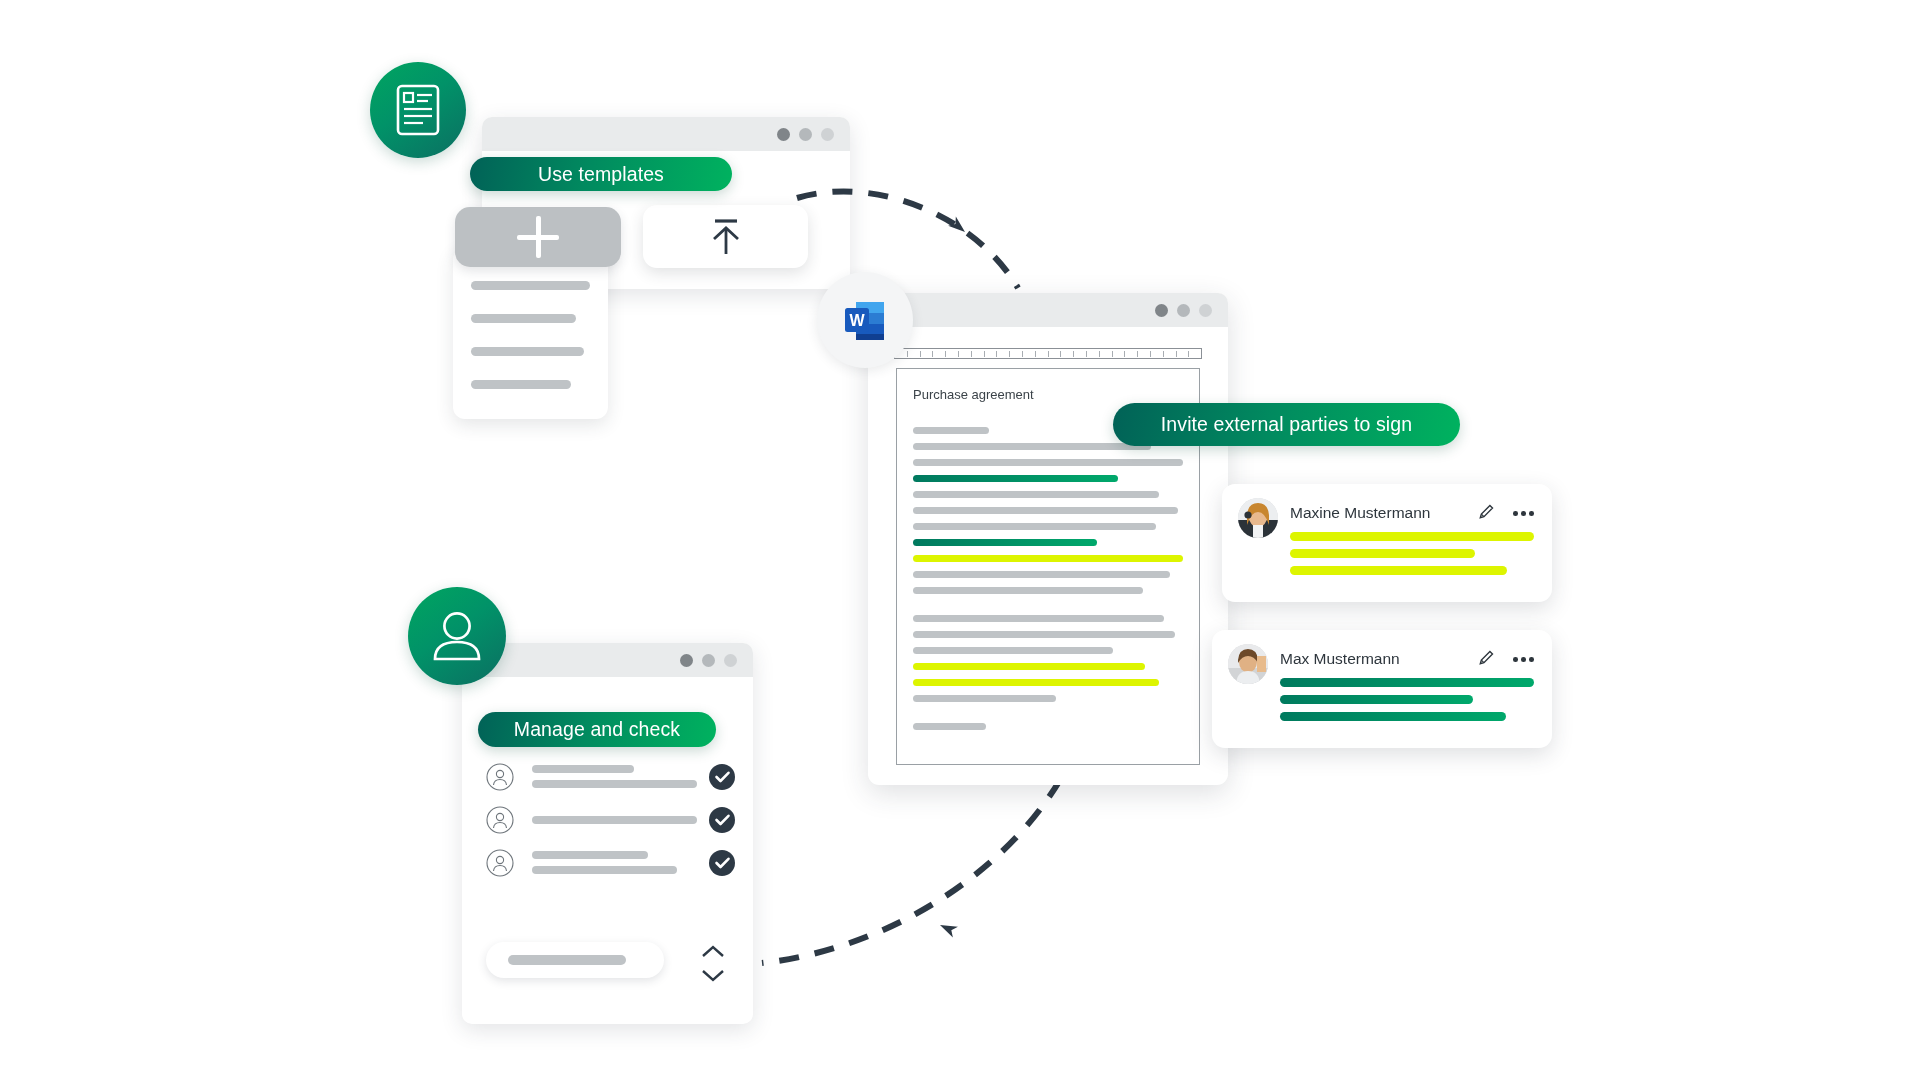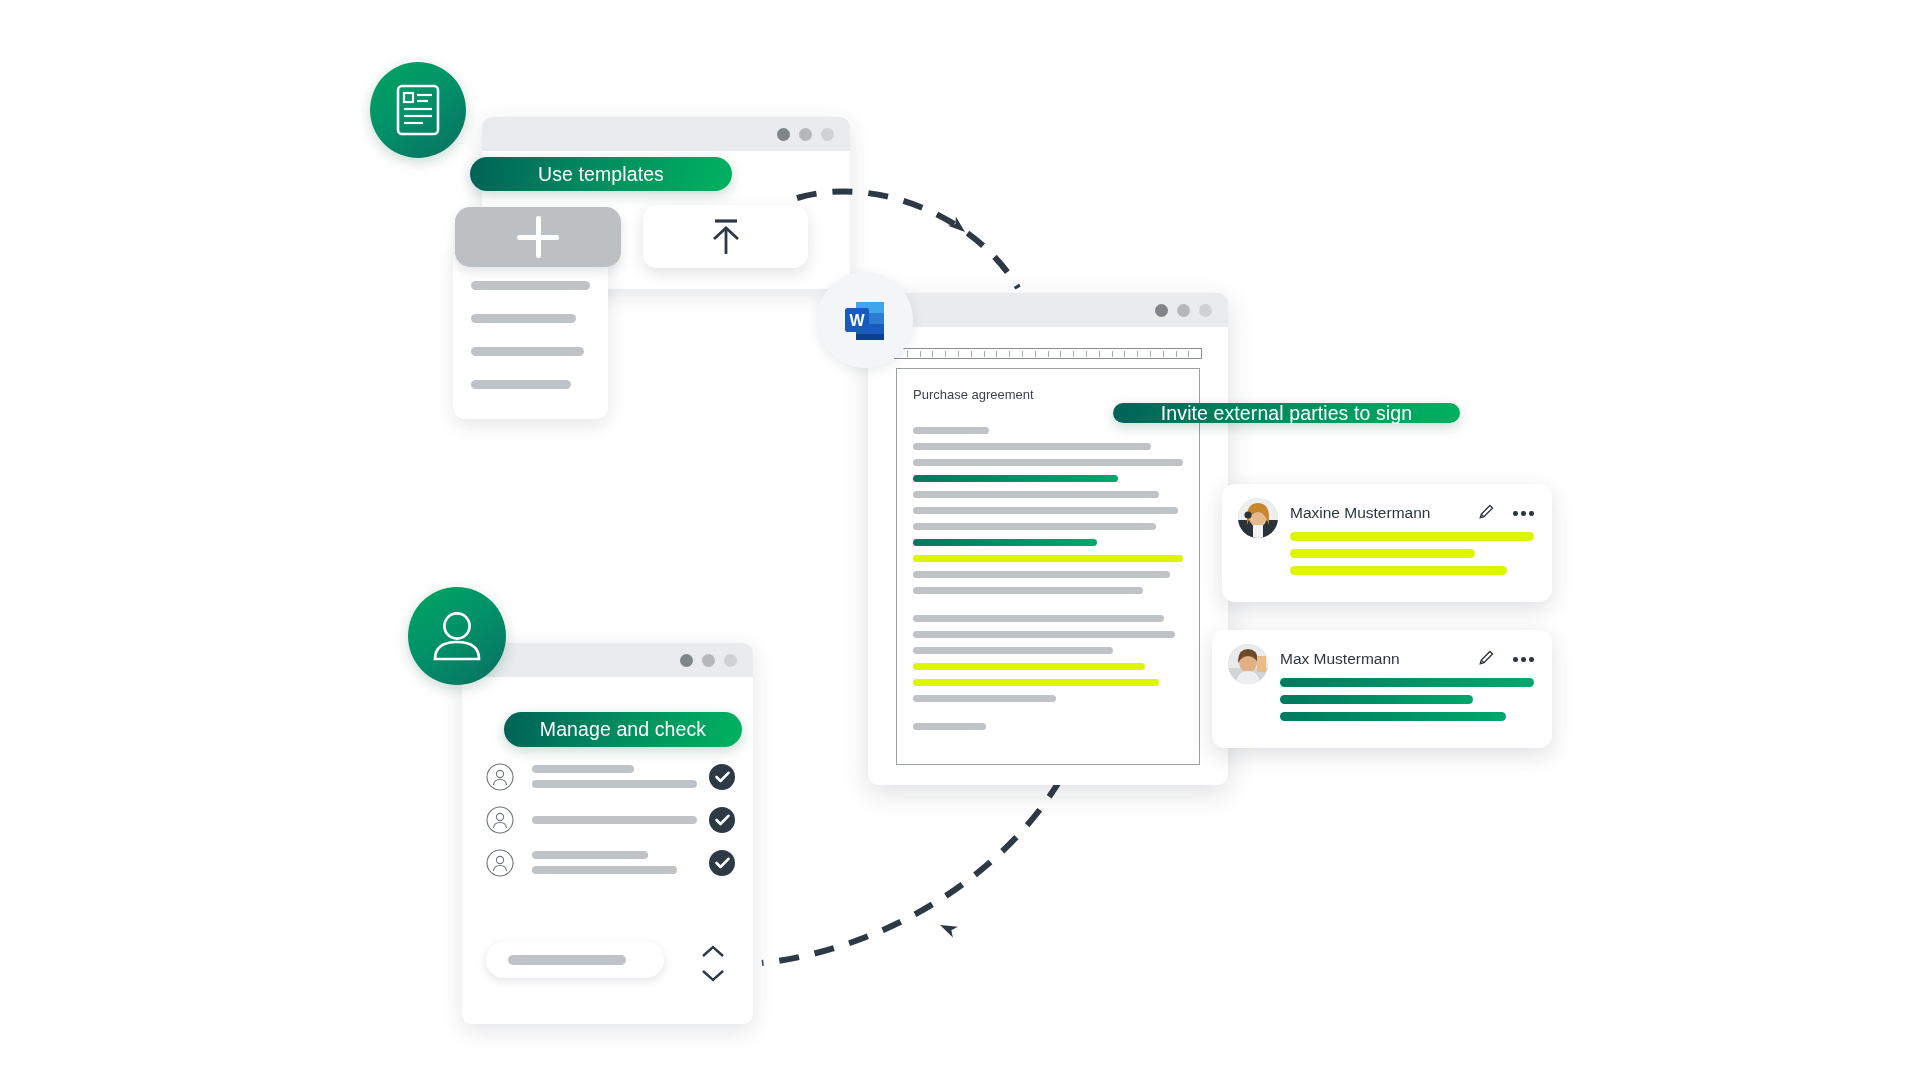--- a/index.html
+++ b/index.html
@@ -255,21 +255,21 @@
     <svg width="50" height="50" viewBox="0 0 50 50">
       <rect x="16" y="7" width="28" height="11" fill="#41a5ee"></rect>
       <rect x="16" y="18" width="28" height="11" fill="#2b7cd3"></rect>
       <rect x="16" y="29" width="28" height="10" fill="#185abd"></rect>
       <rect x="16" y="39" width="28" height="6" fill="#103f91"></rect>
       <rect x="5" y="13" width="24" height="24" rx="2.5" fill="#185abd"></rect>
       <text x="17" y="31" font-family="Liberation Sans, sans-serif" font-size="16" font-weight="bold" fill="#ffffff" text-anchor="middle">W</text>
     </svg>
   </div>
 
-  <div class="pill" style="left:1113px; top:403px; width:347px; height:20px;">
+  <div class="pill" style="left:1113px; top:403px; width:347px; height:43px;">
     <span>Invite external parties to sign</span>
   </div>
 
   <div class="sig-card" id="sig-1">
     <div class="sig-avatar">
       <svg width="40" height="40" viewBox="0 0 40 40">
         <rect width="40" height="40" fill="#eceef0"></rect>
         <rect x="0" y="22" width="40" height="18" fill="#2b3238"></rect>
         <ellipse cx="20" cy="18" rx="9.5" ry="11" fill="#e8b98e"></ellipse>
         <path d="M9 17 Q10 5 20 5 Q30 5 31 17 L31 27 Q27 14 20 14 Q13 14 9 27 Z" fill="#c8862f"></path>
@@ -395,17 +395,17 @@
     </div>
   </div>
 
   <div class="circ-icon" style="left:408px; top:587px; width:98px; height:98px;">
     <svg width="52" height="54" viewBox="0 0 52 54">
       <circle cx="26" cy="17" r="12.6" fill="none" stroke="#ffffff" stroke-width="2.7"></circle>
       <path d="M4 50 Q4 33 26 33 Q48 33 48 50 Z" fill="none" stroke="#ffffff" stroke-width="2.7"></path>
     </svg>
   </div>
 
-  <div class="pill" style="left:504px; top:712px; width:238px; height:35px;">
+  <div class="pill" style="left:478px; top:712px; width:238px; height:35px;">
     <span>Manage and check</span>
   </div>
 
 </div>
 
 </body></html>

